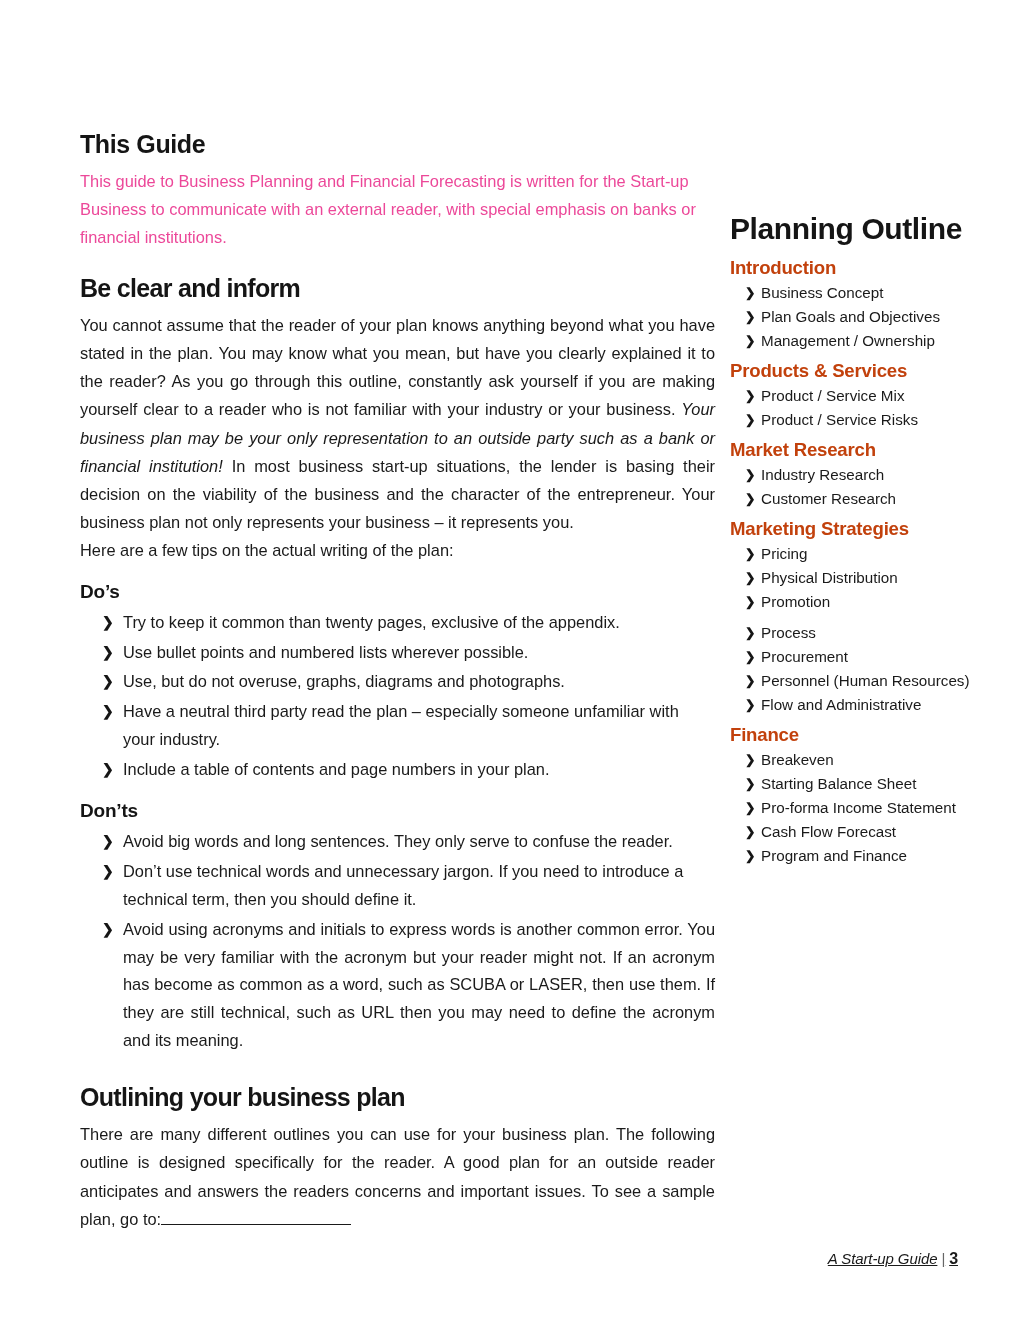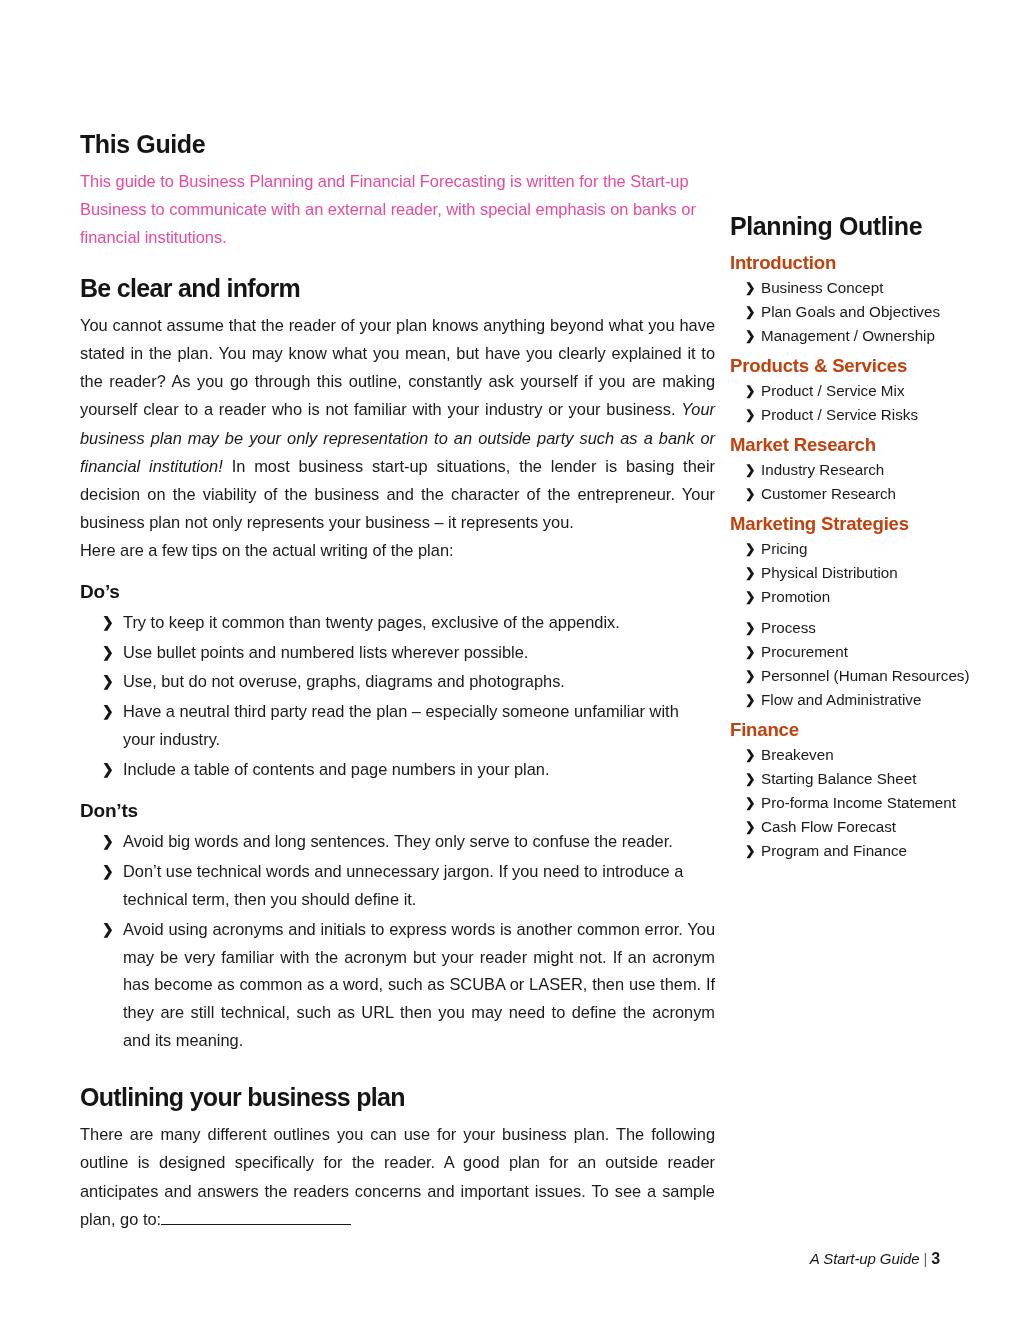--- a/index.html
+++ b/index.html
@@ -105,21 +105,21 @@
   }
 
   
   .sidebar {
     position: absolute;
     left: 730px;
     top: 212px;
     width: 258px;
   }
   .sidebar h1.outline-title {
-    font-size: 25px;
+    font-size: 30px;
     font-weight: bold;
     letter-spacing: -0.4px;
     margin: 0 0 11px 0;
     color: #151515;
   }
   .sb-group { margin-bottom: 5px; }
   .sb-group h2 {
     font-size: 18.6px;
     font-weight: bold;
     letter-spacing: -0.2px;
@@ -144,27 +144,28 @@
     top: 0;
     font-size: 12.5px;
     font-weight: bold;
     line-height: 1.95;
     color: #151515;
   }
 
   
   .footer {
     position: absolute;
-    right: 80px;
+    right: 62px;
     bottom: 52px;
     font-size: 15px;
     font-style: italic;
     color: #1a1a1a;
     white-space: nowrap;
     letter-spacing: -0.1px;
+    text-decoration: underline;
   }
   .footer .sep {
     font-style: normal;
     margin: 0 4px;
     color: #666;
   }
   .footer .pagenum {
     font-style: normal;
     font-weight: bold;
     font-size: 16px;

